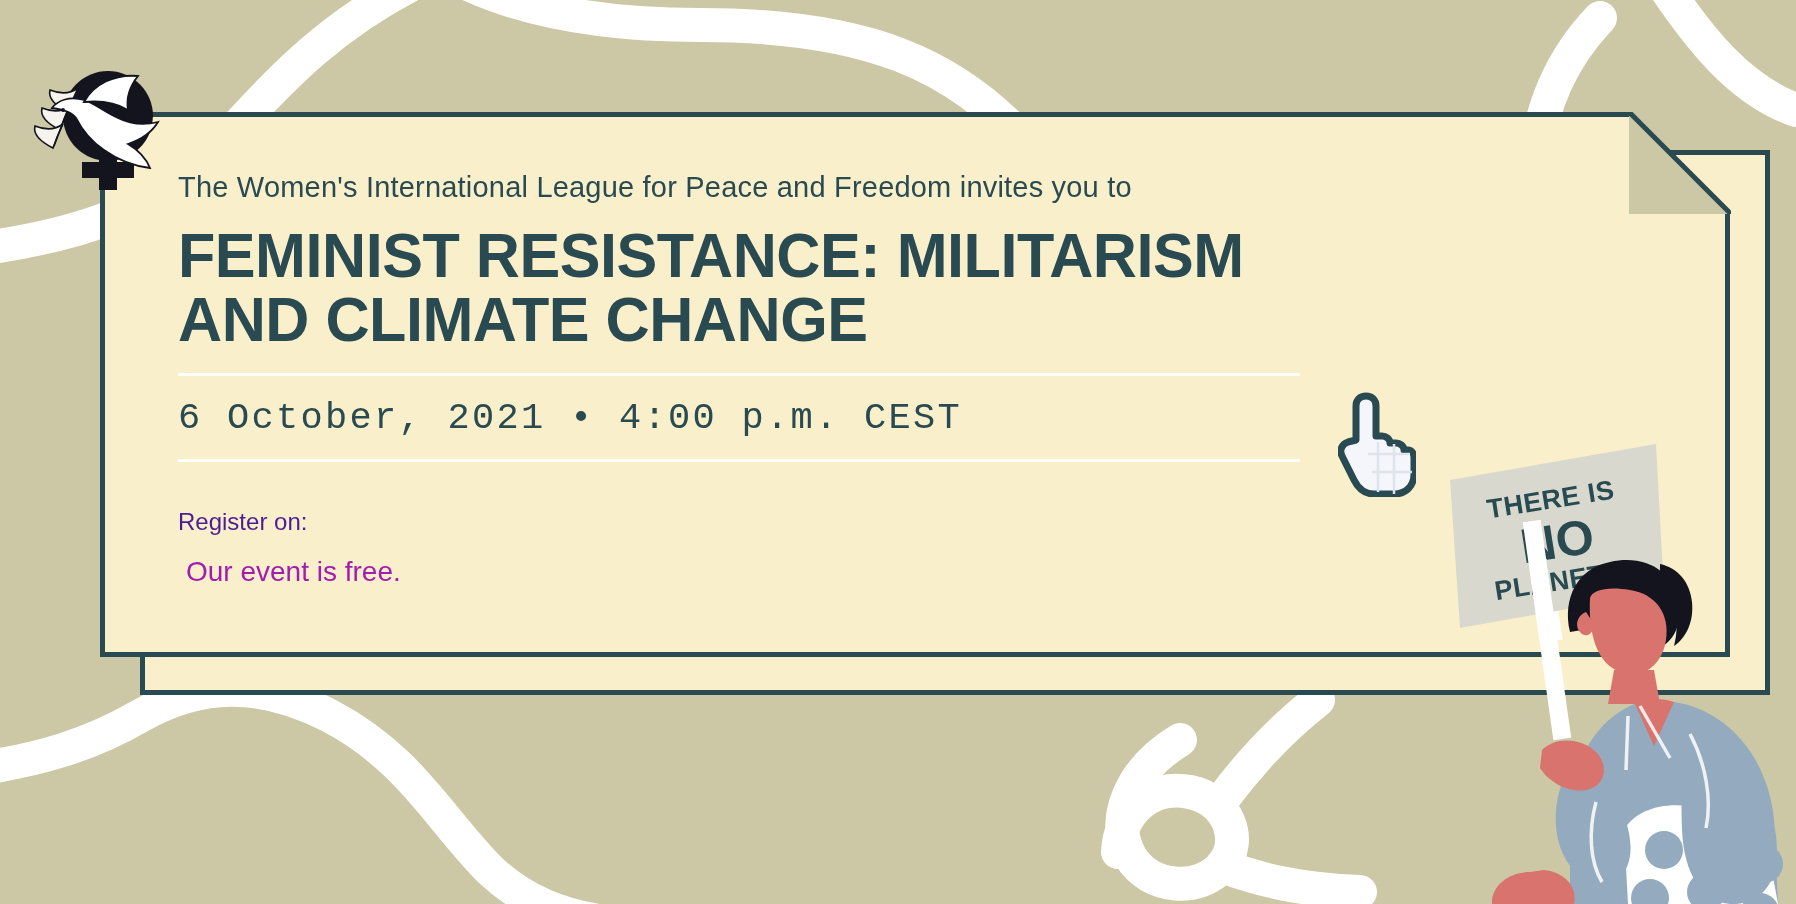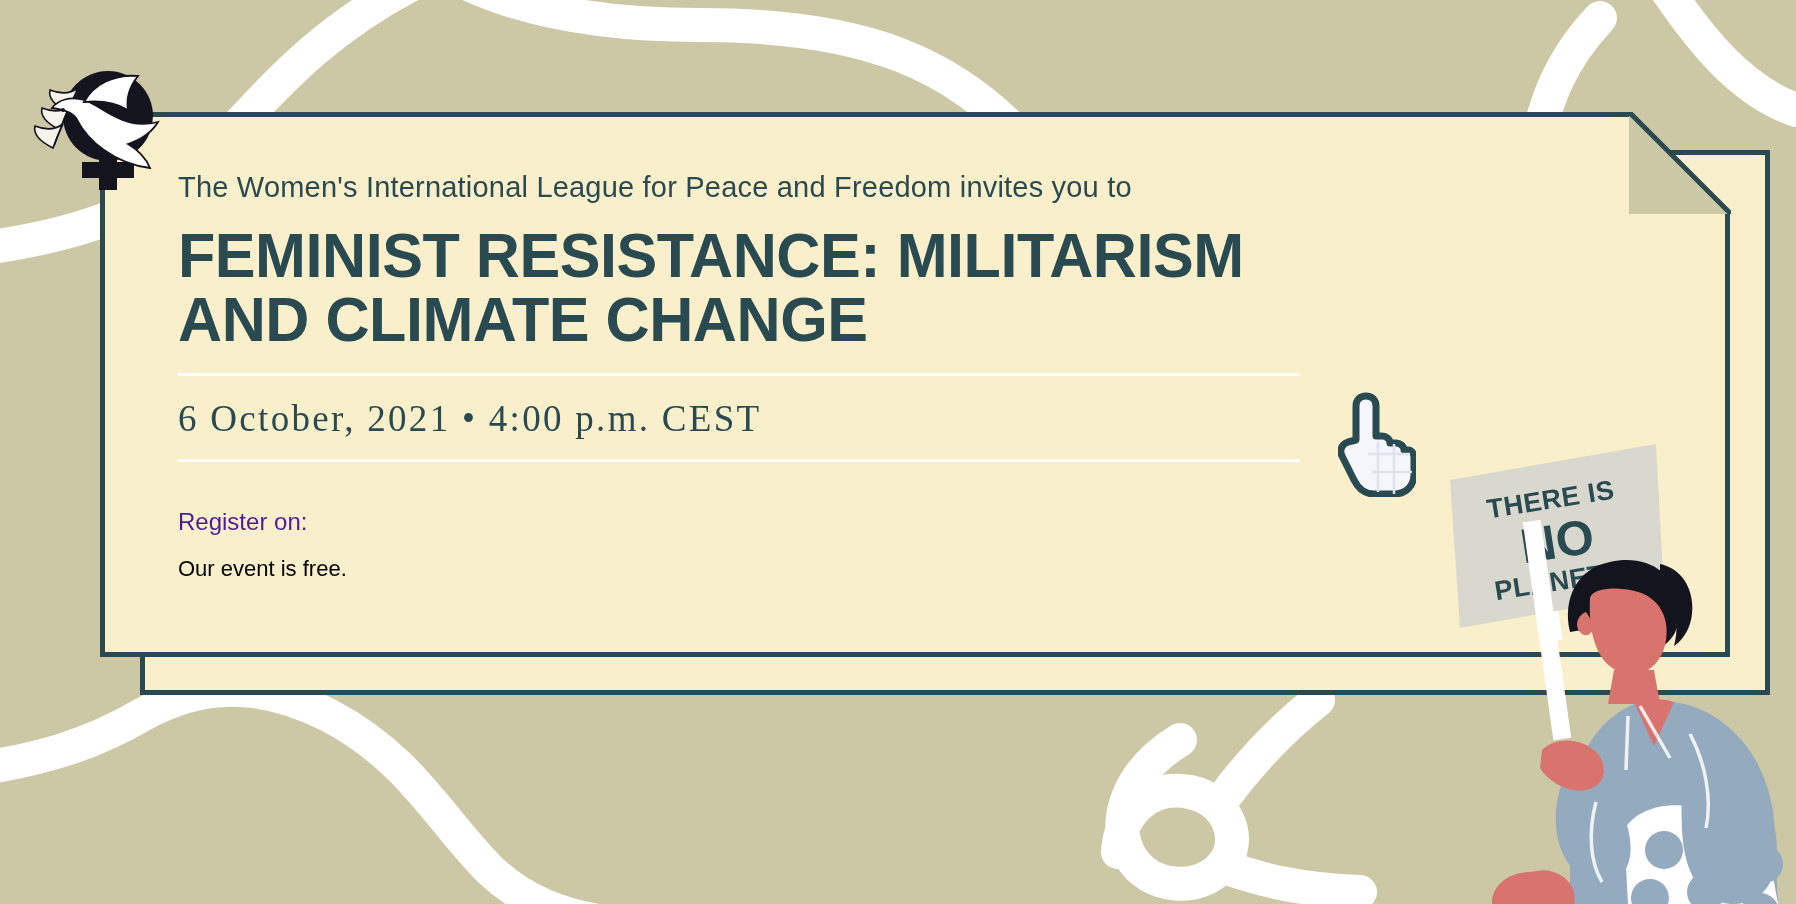--- a/index.html
+++ b/index.html
@@ -45,30 +45,30 @@
     font-family:"Liberation Sans Narrow","Liberation Sans",sans-serif;
     font-size:63px;font-weight:bold;color:#2a4a52;
     line-height:1.02;margin:0;letter-spacing:-0.5px;
     transform:scaleX(.97);transform-origin:left center;
     white-space:pre-line;
   }
   .rule{height:3px;background:#ffffff;width:1122px;margin:0;}
   #rule-top{margin-top:22px;}
   #rule-bot{margin-top:20px;}
   #date{
-    font-family:Liberation Serif, serif;
+    font-family:Liberation Mono, monospace;
     font-size:37px;color:#2a4a52;letter-spacing:2.3px;
     margin:24px 0 22px 0;line-height:1;
   }
   #register-label{font-size:24px;color:#4c1d95;margin:48px 0 0 0;line-height:1;}
   #register-url{
     font-family:"Liberation Mono","DejaVu Sans Mono",monospace;
     font-size:31px;color:#2a4a52;letter-spacing:1.4px;margin:24px 0 0 0;line-height:1;
   }
-  #free-note{font-size:22px;color:#000000;margin:24px 0 0 0;line-height:1;}
+  #free-note{font-size:28px;color:#a21caf;margin:24px 0 0 8px;line-height:1;}
 
   
   #dove-logo{position:absolute;left:26px;top:54px;width:160px;height:140px;}
   #cursor{position:absolute;left:1338px;top:392px;width:78px;height:105px;}
   #protest-sign{position:absolute;left:1442px;top:440px;width:230px;height:200px;}
   #sign-text{
     position:absolute;left:0;top:0;width:230px;height:200px;
     transform:rotate(-9deg);
     display:flex;flex-direction:column;align-items:center;justify-content:center;
     color:#2a4a52;font-weight:bold;text-align:center;line-height:1;

